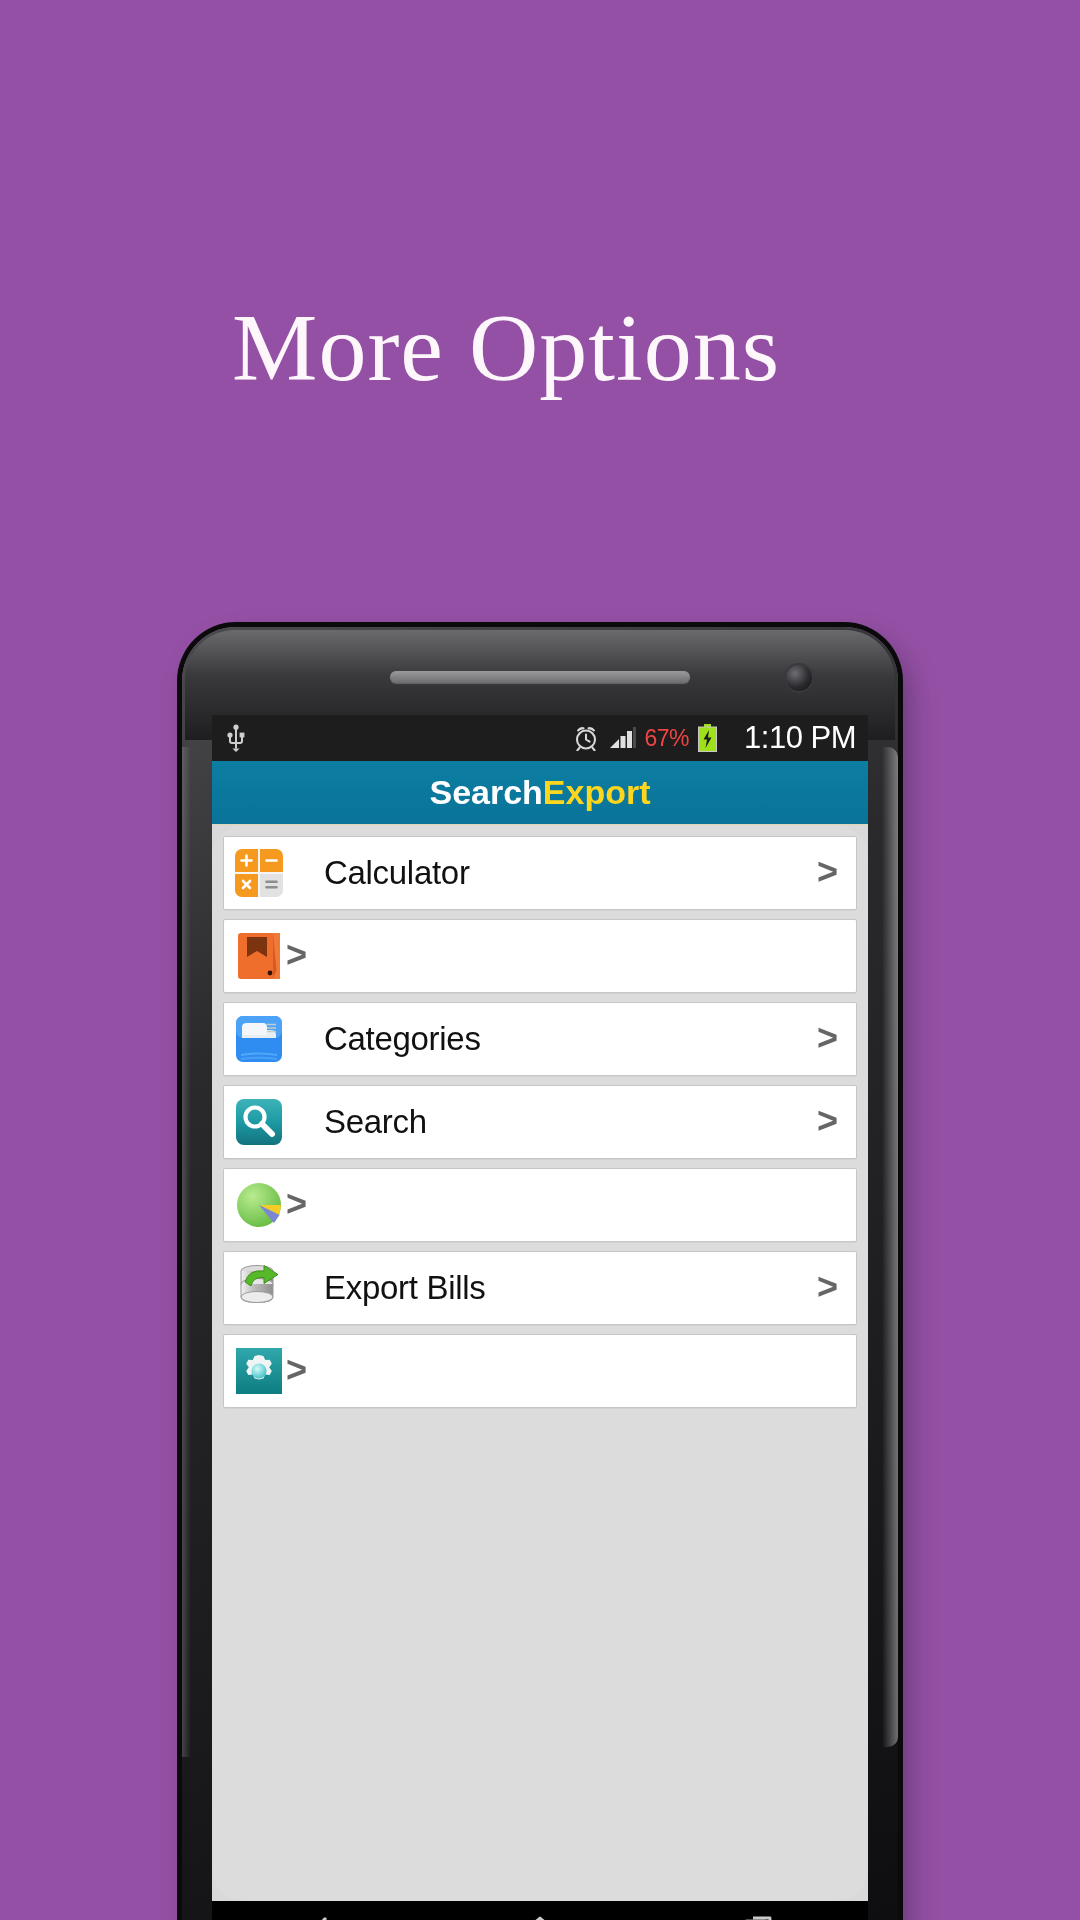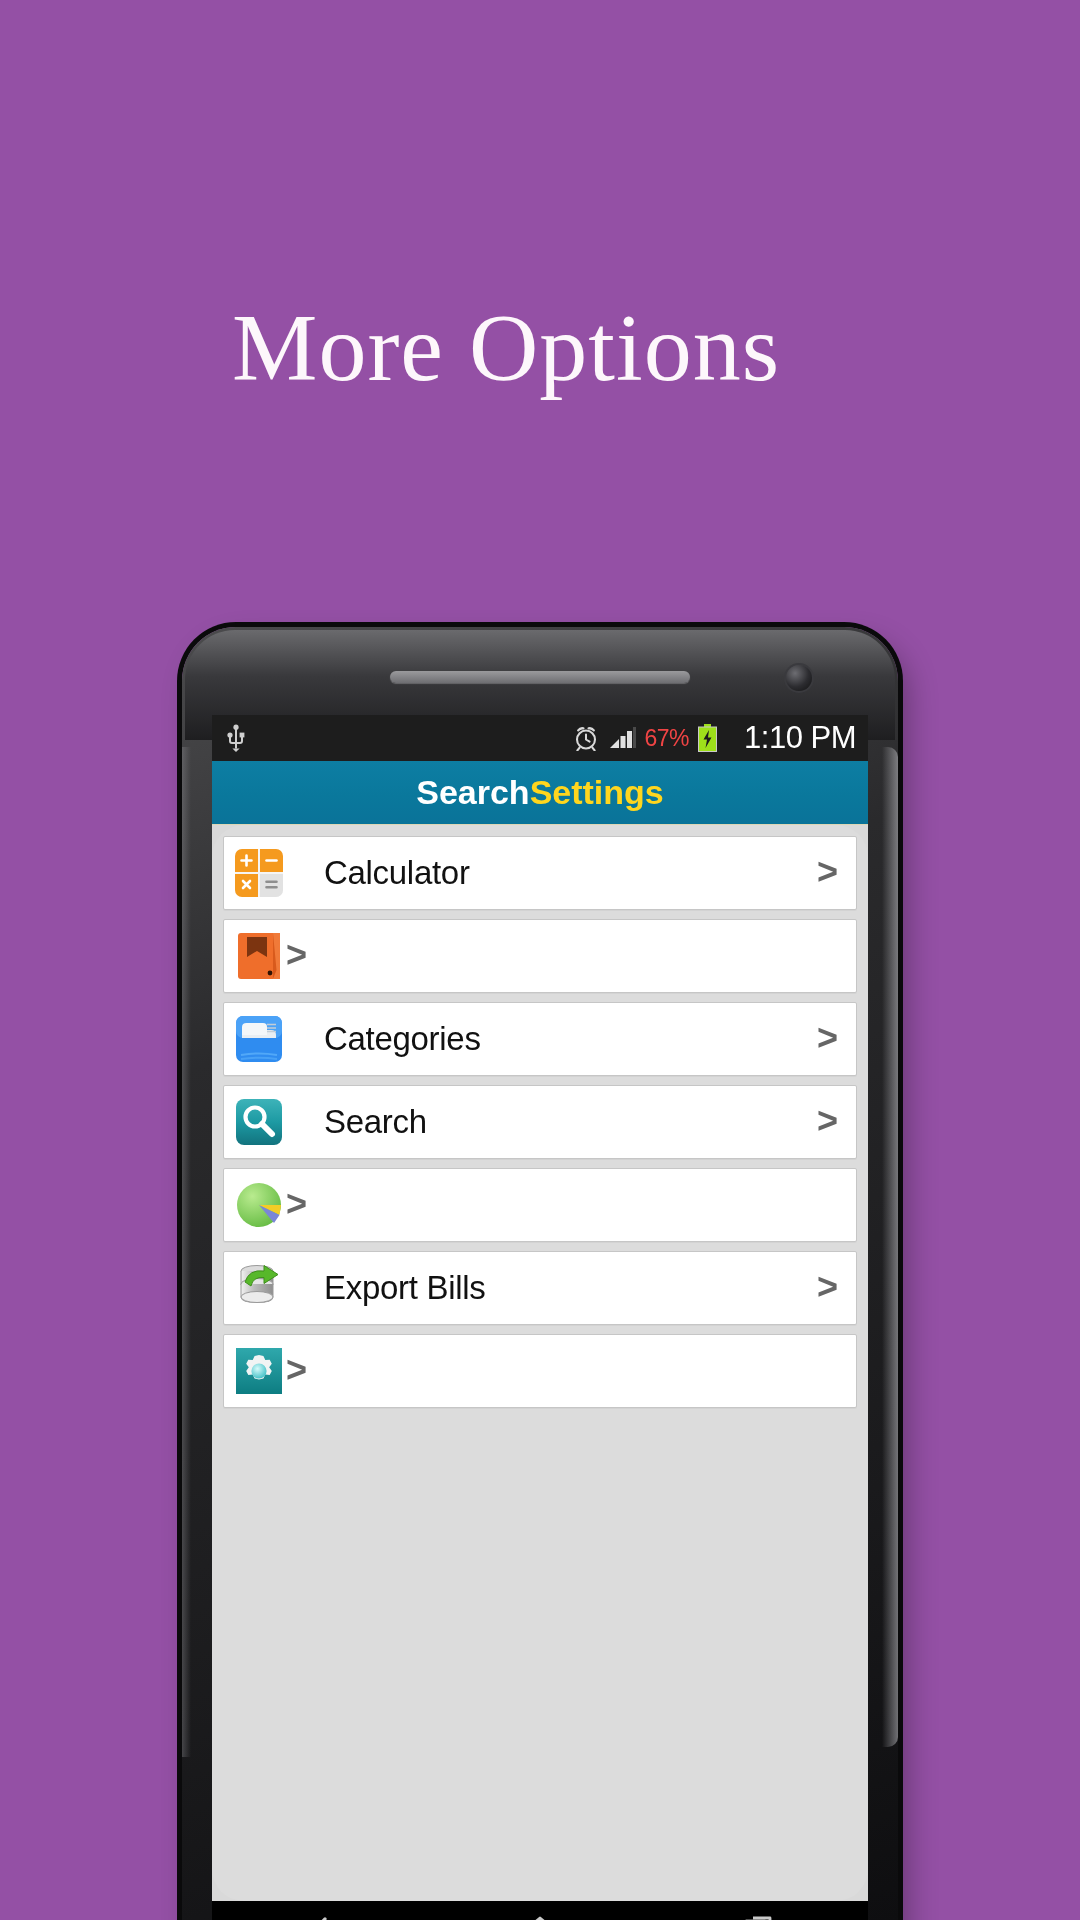--- a/index.html
+++ b/index.html
@@ -230,21 +230,21 @@
             <rect x="0.5" y="3" width="18" height="24.5" fill="#9ee01a" stroke="#c9c9c9" stroke-width="1"></rect>
             <path d="M11 6 L5.5 15.5 L9 15.5 L7.5 24 L13.5 13.5 L10 13.5 Z" fill="#1d1d1d"></path>
           </svg>
         </span>
         <span class="clock">1:10 PM</span>
       </div>
     </div>
 
     <div class="app-header">
       <div class="app-title">
-        <span class="t-bills">Search</span><span class="t-monitor">Settings</span>
+        <span class="t-bills">Search</span><span class="t-monitor">Export</span>
       </div>
     </div>
 
     <div class="list-area">
 
       <div class="list-row">
         <span class="row-icon">
           <svg width="52" height="52" viewBox="0 0 52 52">
             <defs>
                 <clipPath id="ccal">

